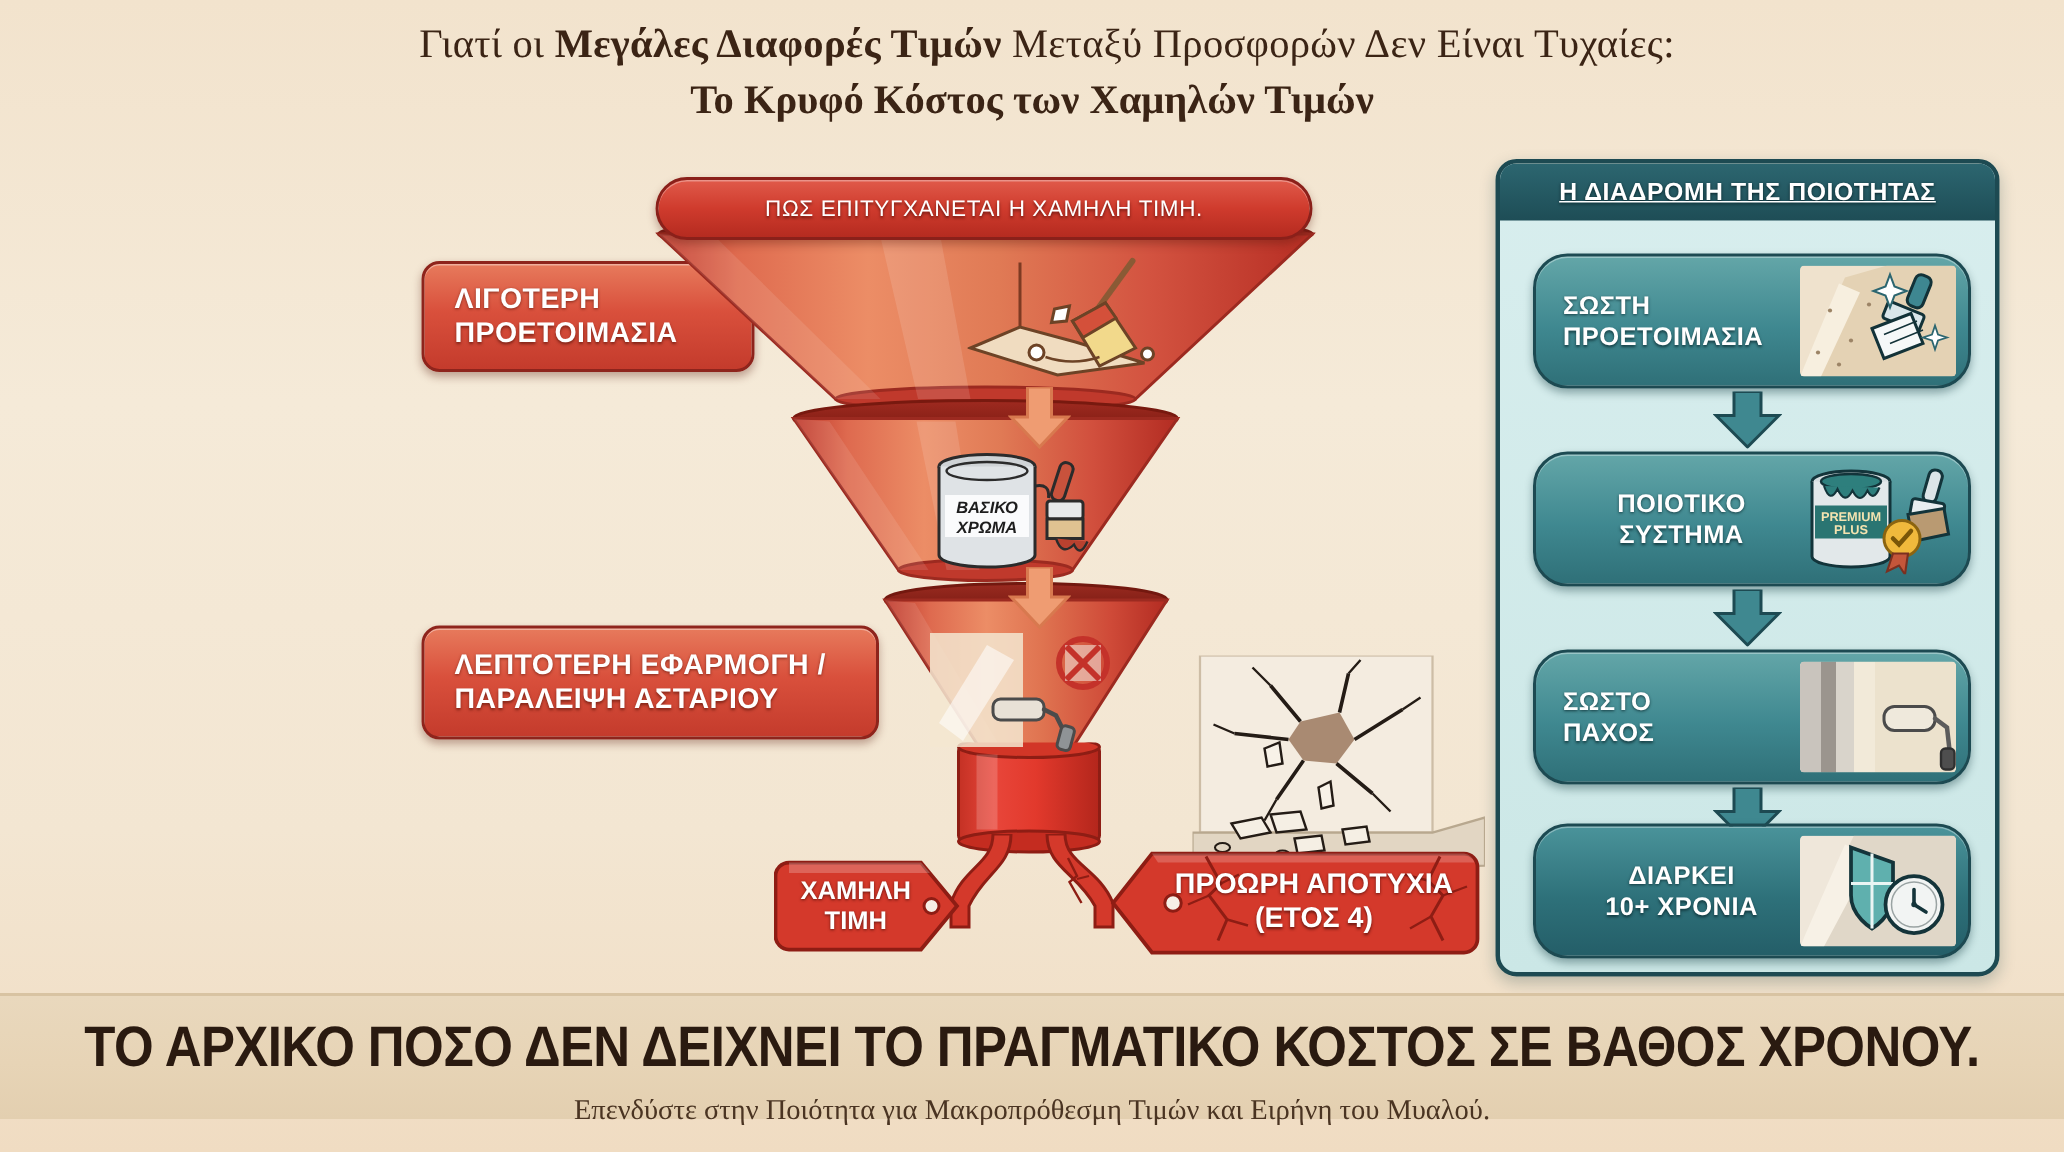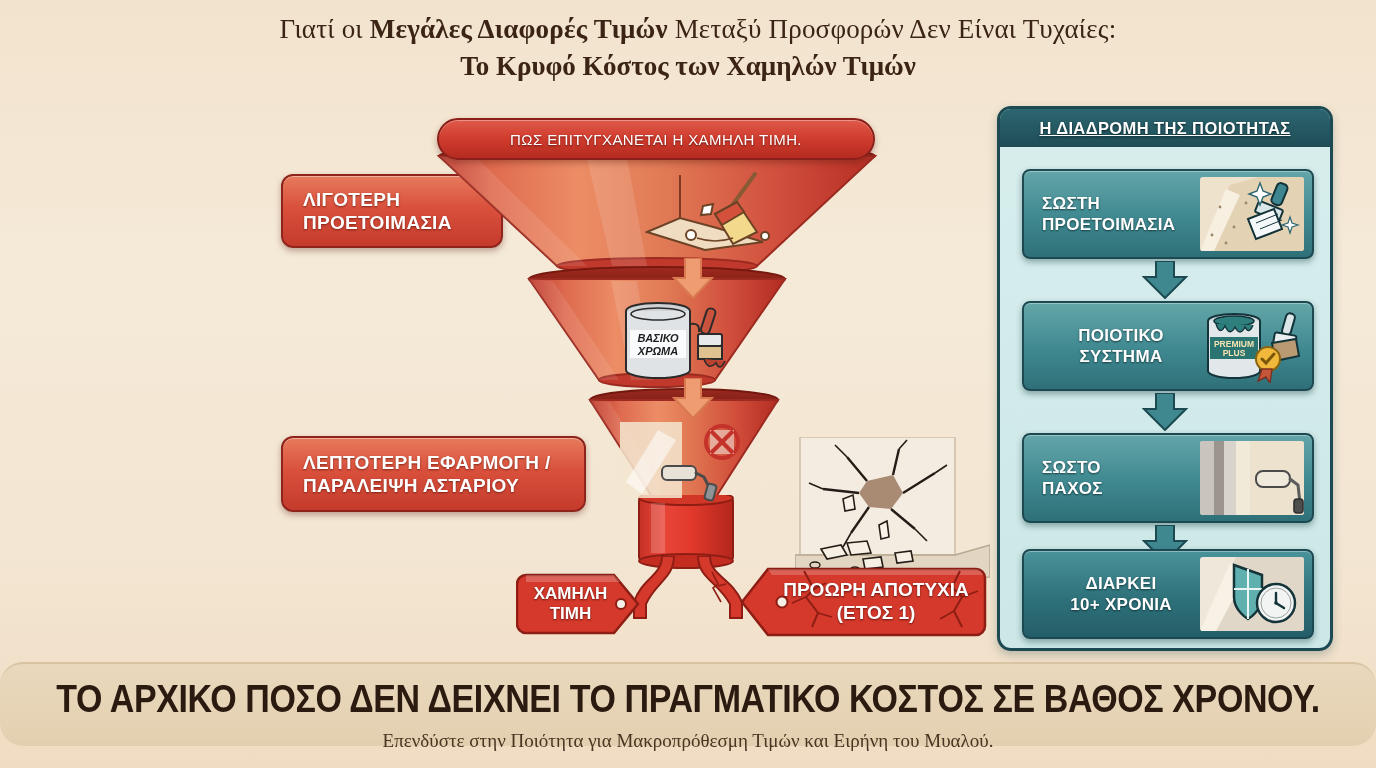--- a/index.html
+++ b/index.html
@@ -20,21 +20,20 @@
   }
   .title-line1 { font-family:"Liberation Serif", serif; font-size:27px; letter-spacing:.2px;padding-left:20px; }
   .title-line1 b { font-weight:bold; }
   .title-line2 { font-family:"Liberation Serif", serif; font-size:27px; font-weight:bold; margin-top:6px;}
   
   .bottom-band {
     position:absolute; left:0; top:662px; width:1376px; height:84px;
     background:linear-gradient(180deg,#e9d8bd 0%, #e7d4b6 55%, #e3cfb0 100%);
     border-top:2px solid #d8c3a2;
     text-align:center;
-    border-radius:23px;
   }
   .band-main {
     margin-top:13px;
     font-size:34px; font-weight:bold; color:#2a1a10;
     letter-spacing:-0.4px;
     transform:scaleY(1.12);
     transform-origin:center top;
   }
   .band-sub {
     margin-top:14px;
@@ -98,21 +97,21 @@
   .qpanel-header {
     height:38px;
     background:linear-gradient(180deg,#2c6670 0%, #1e4d56 100%);
     display:flex;align-items:center;justify-content:center;
     color:#fff;font-weight:bold;font-size:16.5px;letter-spacing:.4px;
     text-shadow:0 1px 2px rgba(0,20,25,.8);
     text-decoration:underline;
   }
   .qcard {
     position:absolute; left:22px; width:292px; height:90px;
-    border-radius:8px;
+    border-radius:23px;
     background:linear-gradient(180deg,#63a6a8 0%, #3f8890 55%, #2f7078 100%);
     border:2px solid #1d4a52;
     box-shadow:0 3px 6px rgba(15,55,60,.4), inset 0 1px 0 rgba(255,255,255,.35);
     display:flex;align-items:center;
     padding-left:18px;
   }
   .qcard .qtext {
     color:#fff;font-weight:bold;font-size:17px;line-height:1.25;
     text-shadow:0 1px 2px rgba(10,40,45,.8);
     letter-spacing:.3px;
@@ -305,21 +304,21 @@
       <polygon points="100,116 116,114 118,124 102,126" fill="#f5efe4" stroke="#241c16" stroke-width="1.6"></polygon>
       <ellipse cx="20" cy="128" rx="5" ry="3" fill="none" stroke="#241c16" stroke-width="1.4"></ellipse>
       <ellipse cx="60" cy="133" rx="5" ry="3" fill="none" stroke="#241c16" stroke-width="1.4"></ellipse>
     </svg>
   </div>
 
   <div class="fl-label" style="left:281px; top:174px; width:222px; height:74px;">
     <span style="white-space:pre-line">ΛΙΓΟΤΕΡΗ
 ΠΡΟΕΤΟΙΜΑΣΙΑ</span>
   </div>
-  <div class="fl-label" style="left:281px; top:436px; width:305px; height:76px;">
+  <div class="fl-label" style="left:281px; top:417px; width:305px; height:76px;">
     <span style="white-space:pre-line">ΛΕΠΤΟΤΕΡΗ ΕΦΑΡΜΟΓΗ /
 ΠΑΡΑΛΕΙΨΗ ΑΣΤΑΡΙΟΥ</span>
   </div>
 
   <div class="tag" style="left:516px; top:573px; width:125px; height:62px; font-size:17px;">
     <svg style="position:absolute;left:0;top:0;" width="125" height="62" viewBox="0 0 125 62">
       <path d="M10,2 L98,2 L122,31 L98,60 L10,60 A9,9 0 0 1 1,51 L1,11 A9,9 0 0 1 10,2 Z" fill="#d4392b" stroke="#8e1d14" stroke-width="2.5"></path>
       <path d="M10,2 L98,2 L104,9 L10,9 Z" fill="#ffffff" opacity="0.22"></path>
       <circle cx="105" cy="31" r="5" fill="#f6efe6" stroke="#8e1d14" stroke-width="2"></circle>
     </svg>
@@ -331,21 +330,21 @@
     <svg style="position:absolute;left:0;top:0;" width="250" height="74" viewBox="0 0 250 74">
       <path d="M30,4 L238,4 A9,9 0 0 1 247,13 L247,61 A9,9 0 0 1 238,70 L30,70 L4,37 Z" fill="#d4392b" stroke="#8e1d14" stroke-width="2.5"></path>
       <path d="M30,4 L238,4 A9,9 0 0 1 245,10 L34,10 Z" fill="#ffffff" opacity="0.2"></path>
       <path d="M66,6 l10,18 l-8,8 l12,16 l-6,14" fill="none" stroke="#8e1d14" stroke-width="2"></path>
       <path d="M76,24 l12,-6 M68,32 l-14,6 M80,48 l14,4" fill="none" stroke="#8e1d14" stroke-width="1.6"></path>
       <path d="M222,6 l-8,16 l10,10 l-8,14 l8,16" fill="none" stroke="#8e1d14" stroke-width="2"></path>
       <path d="M214,22 l-16,-4 M224,32 l16,-6 M216,46 l-14,8" fill="none" stroke="#8e1d14" stroke-width="1.6"></path>
       <circle cx="44" cy="37" r="5.5" fill="#f6efe6" stroke="#8e1d14" stroke-width="2"></circle>
     </svg>
     <span style="position:relative;white-space:pre-line;margin-left:26px;">ΠΡΟΩΡΗ ΑΠΟΤΥΧΙΑ
-(ΕΤΟΣ 1)</span>
+(ΕΤΟΣ 4)</span>
   </div>
 
   <div class="qpanel">
     <div class="qpanel-header">Η ΔΙΑΔΡΟΜΗ ΤΗΣ ΠΟΙΟΤΗΤΑΣ</div>
 
     <div class="qcard" style="top:60px;">
       <div class="qtext" style="white-space:pre-line">ΣΩΣΤΗ
 ΠΡΟΕΤΟΙΜΑΣΙΑ</div>
       <div class="qthumb">
         <svg width="104" height="74" viewBox="0 0 104 74">

